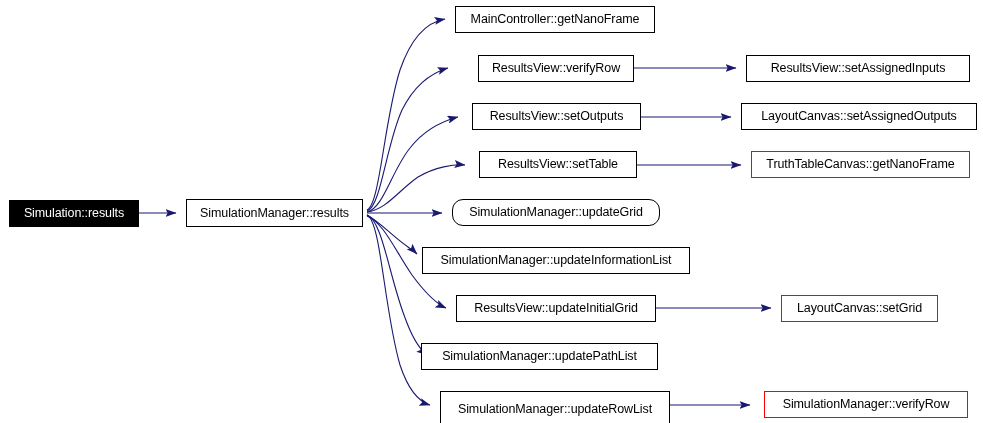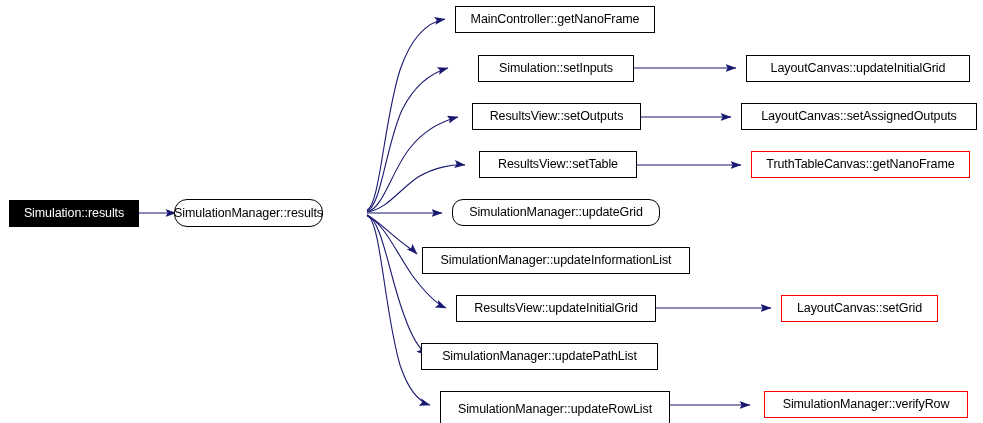--- a/index.html
+++ b/index.html
@@ -74,28 +74,28 @@
         <path d="M 641,117 L 731,117" fill="none" stroke="#191970" stroke-width="1.1" marker-end="url(#arrowhead)"></path>
         <path d="M 636,165 L 741,165" fill="none" stroke="#191970" stroke-width="1.1" marker-end="url(#arrowhead)"></path>
         <path d="M 656,308 L 771,308" fill="none" stroke="#191970" stroke-width="1.1" marker-end="url(#arrowhead)"></path>
         <path d="M 670,405 L 750,405" fill="none" stroke="#191970" stroke-width="1.1" marker-end="url(#arrowhead)"></path>
       </g>
   </svg>
   <div id="node-layer">
       <div class="node current" style="left: 9px; top: 200px; width: 130px; height: 27px;">
         <span>Simulation::results</span>
       </div>
-      <div class="node" style="left: 174px; top: 199px; width: 149px; height: 28px; border-radius: 13px;">
+      <div class="node" style="left: 186px; top: 199px; width: 177px; height: 28px;">
         <span>SimulationManager::results</span>
       </div>
       <div class="node" style="left: 455px; top: 6px; width: 200px; height: 27px;">
         <span>MainController::getNanoFrame</span>
       </div>
       <div class="node" style="left: 478px; top: 55px; width: 156px; height: 27px;">
-        <span>Simulation::setInputs</span>
+        <span>ResultsView::verifyRow</span>
       </div>
       <div class="node" style="left: 472px; top: 103px; width: 169px; height: 27px;">
         <span>ResultsView::setOutputs</span>
       </div>
       <div class="node" style="left: 479px; top: 151px; width: 158px; height: 27px;">
         <span>ResultsView::setTable</span>
       </div>
       <div class="node" style="left: 452px; top: 199px; width: 208px; height: 27px; border-radius: 11px;">
         <span>SimulationManager::updateGrid</span>
       </div>
@@ -105,21 +105,21 @@
       <div class="node" style="left: 456px; top: 295px; width: 200px; height: 27px;">
         <span>ResultsView::updateInitialGrid</span>
       </div>
       <div class="node" style="left: 421px; top: 343px; width: 237px; height: 27px;">
         <span>SimulationManager::updatePathList</span>
       </div>
       <div class="node" style="left: 440px; top: 391px; width: 230px; height: 37px;">
         <span>SimulationManager::updateRowList</span>
       </div>
       <div class="node" style="left: 746px; top: 55px; width: 224px; height: 27px;">
-        <span>LayoutCanvas::updateInitialGrid</span>
+        <span>ResultsView::setAssignedInputs</span>
       </div>
       <div class="node" style="left: 741px; top: 103px; width: 236px; height: 27px;">
         <span>LayoutCanvas::setAssignedOutputs</span>
       </div>
       <div class="node highlight" style="left: 751px; top: 151px; width: 219px; height: 27px;">
         <span>TruthTableCanvas::getNanoFrame</span>
       </div>
       <div class="node highlight" style="left: 781px; top: 295px; width: 157px; height: 27px;">
         <span>LayoutCanvas::setGrid</span>
       </div>

